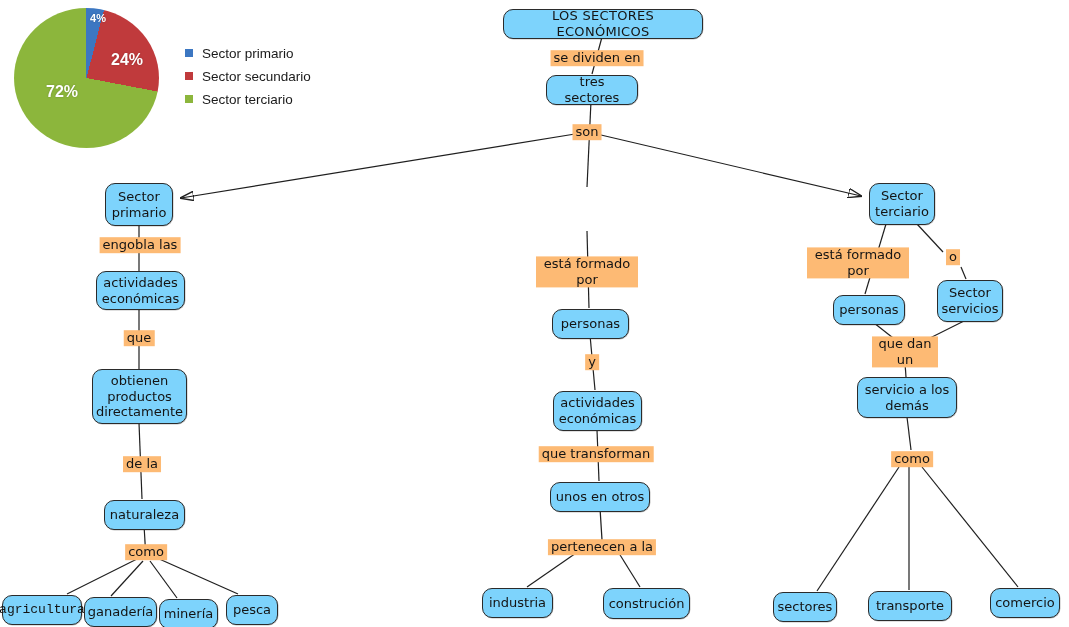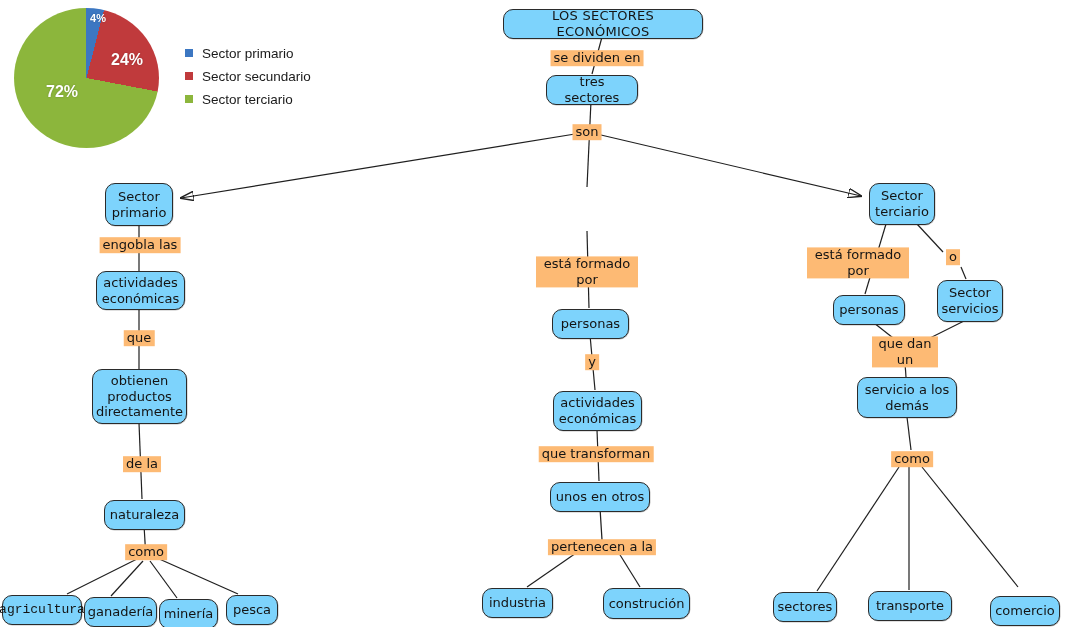--- a/index.html
+++ b/index.html
@@ -116,21 +116,21 @@
   <div class="node" style="left:550px;top:482px;width:100px;height:26px;">unos en otros</div>
   <div class="node" style="left:482px;top:588px;width:71px;height:29px;">industria</div>
   <div class="node" style="left:603px;top:588px;width:87px;height:31px;">construción</div>
 
   <div class="node" style="left:869px;top:183px;width:66px;height:42px;">Sector terciario</div>
   <div class="node" style="left:833px;top:295px;width:72px;height:25px;">personas</div>
   <div class="node" style="left:937px;top:280px;width:66px;height:42px;">Sector servicios</div>
   <div class="node" style="left:857px;top:377px;width:100px;height:41px;">servicio a los demás</div>
   <div class="node" style="left:773px;top:592px;width:64px;height:26px;">sectores</div>
   <div class="node" style="left:868px;top:591px;width:84px;height:30px;">transporte</div>
-  <div class="node" style="left:990px;top:588px;width:70px;height:27px;margin-top:8px;">comercio</div>
+  <div class="node" style="left:990px;top:588px;width:70px;height:27px;">comercio</div>
 
   <div class="llabel" style="left:597px;top:58px;">se dividen en</div>
   <div class="llabel" style="left:587px;top:132px;">son</div>
   <div class="llabel" style="left:140px;top:245px;">engobla las</div>
   <div class="llabel" style="left:139px;top:338px;">que</div>
   <div class="llabel" style="left:142px;top:464px;">de la</div>
   <div class="llabel" style="left:146px;top:552px;">como</div>
   <div class="llabel wrap" style="left:587px;top:272px;width:96px;">está formado por</div>
   <div class="llabel" style="left:592px;top:362px;">y</div>
   <div class="llabel" style="left:596px;top:454px;">que transforman</div>

